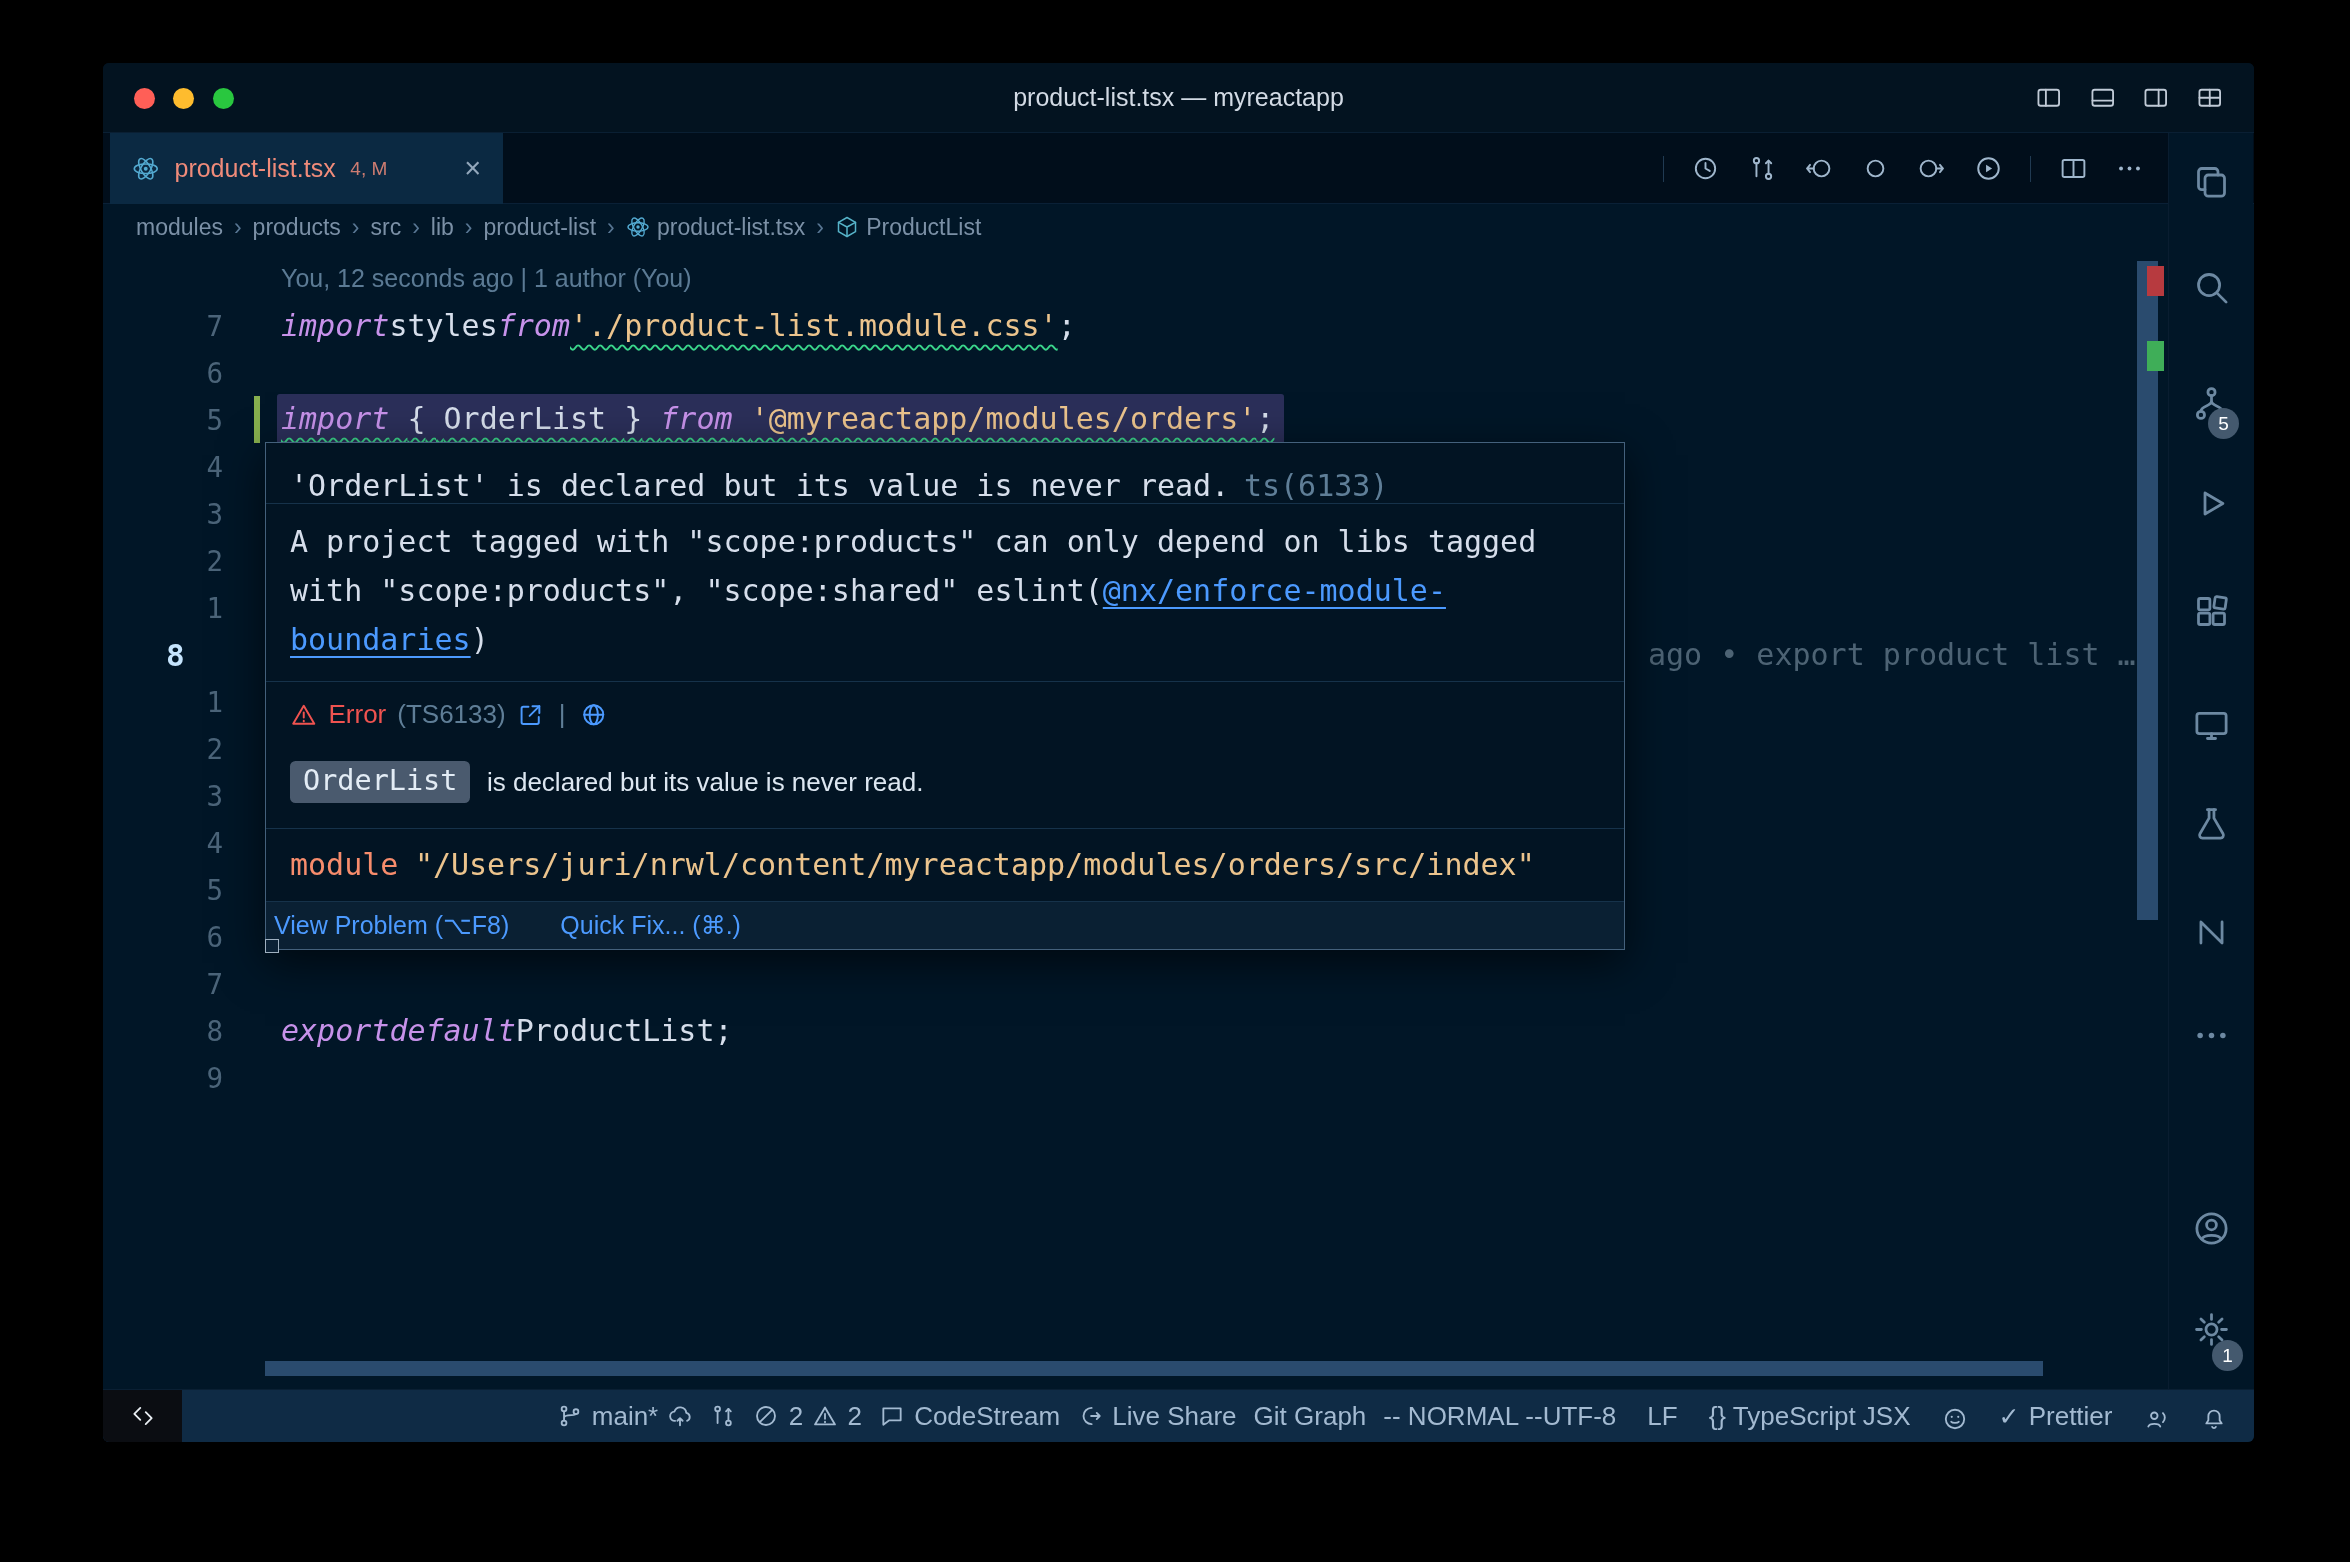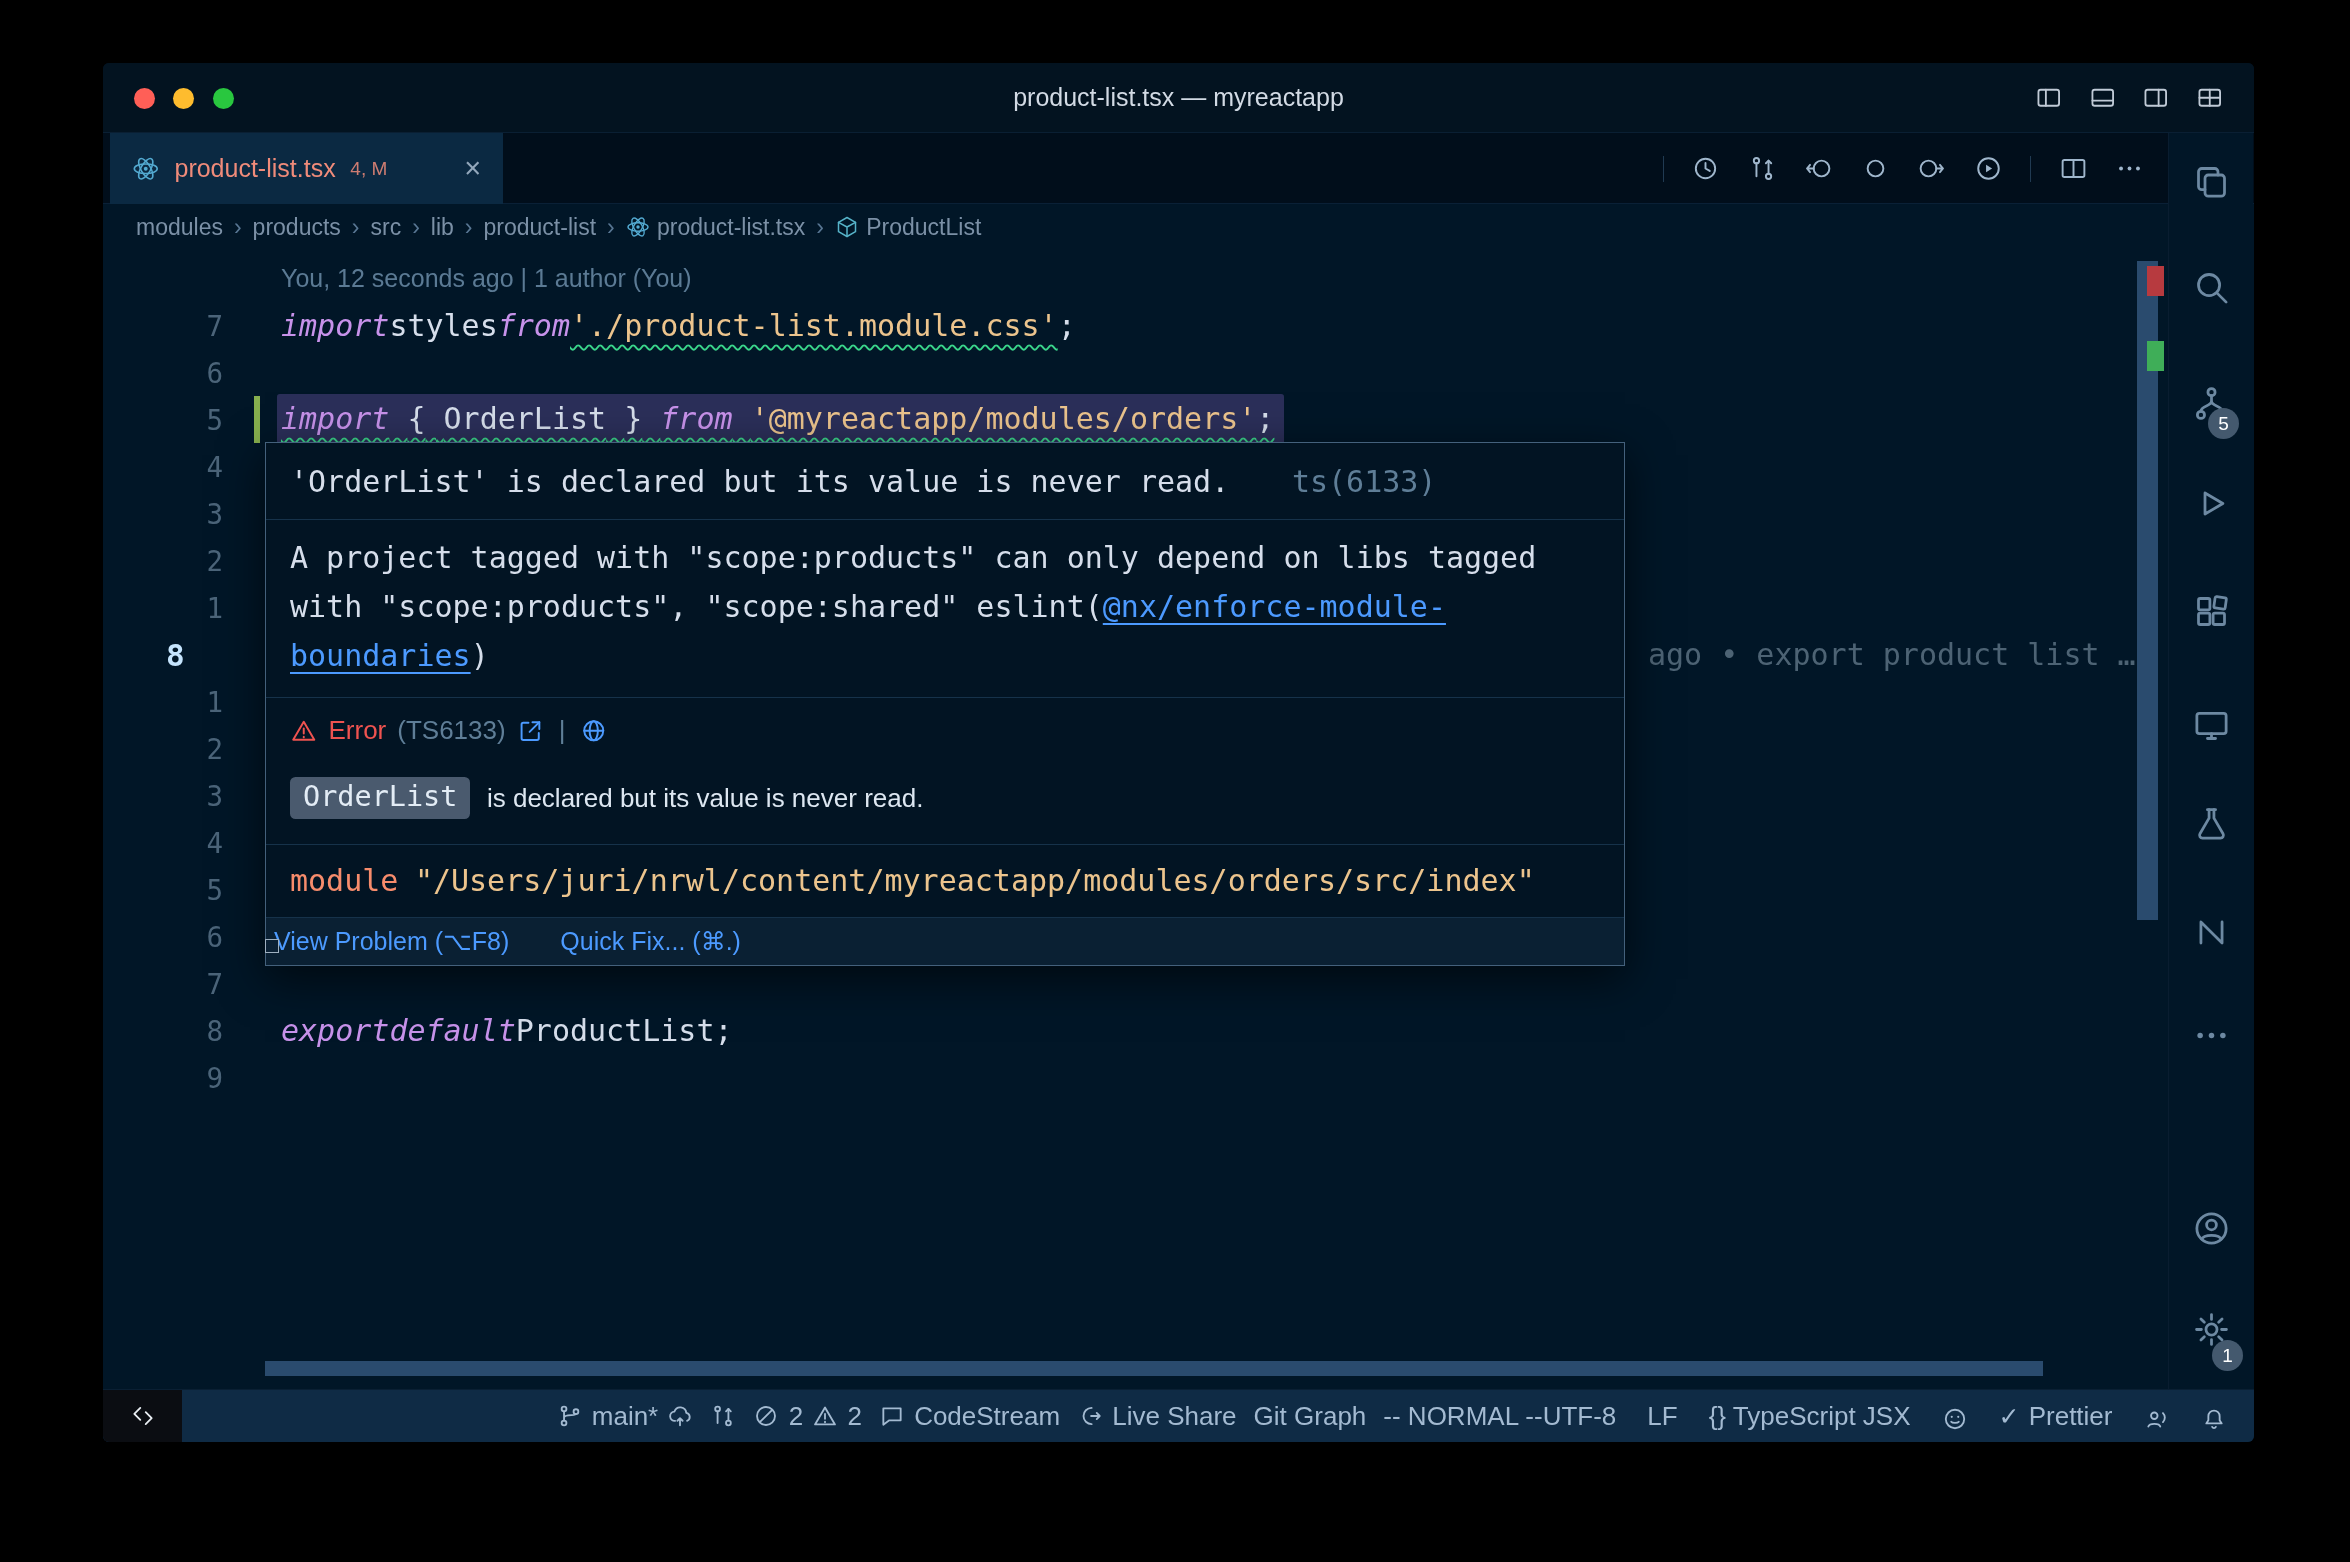--- a/index.html
+++ b/index.html
@@ -64,22 +64,22 @@
   
   .vscroll { position:absolute; left:2034px; top:198px; width:21px; height:659px;
              background:rgba(100,149,210,.42); }
   .mark { position:absolute; left:2044px; width:16.5px; height:30px; }
   .hscroll { position:absolute; left:162px; top:1298px; width:1778px; height:14.7px;
              background:rgba(100,149,210,.42); }
 
   
   .hover { position:absolute; left:162px; top:379px; width:1360px; background:#021423;
            border:1.4px solid #44617c; z-index:20; box-shadow:0 13px 42px rgba(0,0,0,.6); }
-  .hv-s1 { height:77px; display:flex; align-items:center; padding:0 24px;
-           border-bottom:0.9px solid #16324a; font:30px "DejaVu Sans Mono", monospace; color:#d6deeb;gap:48px; }
+  .hv-s1 { height:61px; display:flex; align-items:flex-end; padding:0 24px;
+           border-bottom:0.9px solid #16324a; font:30px "DejaVu Sans Mono", monospace; color:#d6deeb; }
   .hv-code { color:#5f7e97; margin-left:14.7px; }
   .hv-s2 { padding:13px 24px 16.5px; border-bottom:0.9px solid #16324a;
            font:30px/49px "DejaVu Sans Mono", monospace; color:#d6deeb; }
   .hv-link { color:#4c9aff; text-decoration:underline; text-underline-offset:5.5px; text-decoration-thickness:1.8px; }
   .hv-s3 { height:66px; display:flex; align-items:center; gap:11px; padding:0 24px; font-size:26px; }
   .hv-err { color:#ef5350; }
   .hv-errcode { color:#5f7e97; }
   .hv-pipe { color:#5f7e97; margin:0 3.7px; }
   .hv-s3 svg { width:27.5px; height:27.5px; }
   .hv-s4 { min-height:81px; display:flex; align-items:center; gap:16.5px; padding:3.7px 24px 14.7px;

